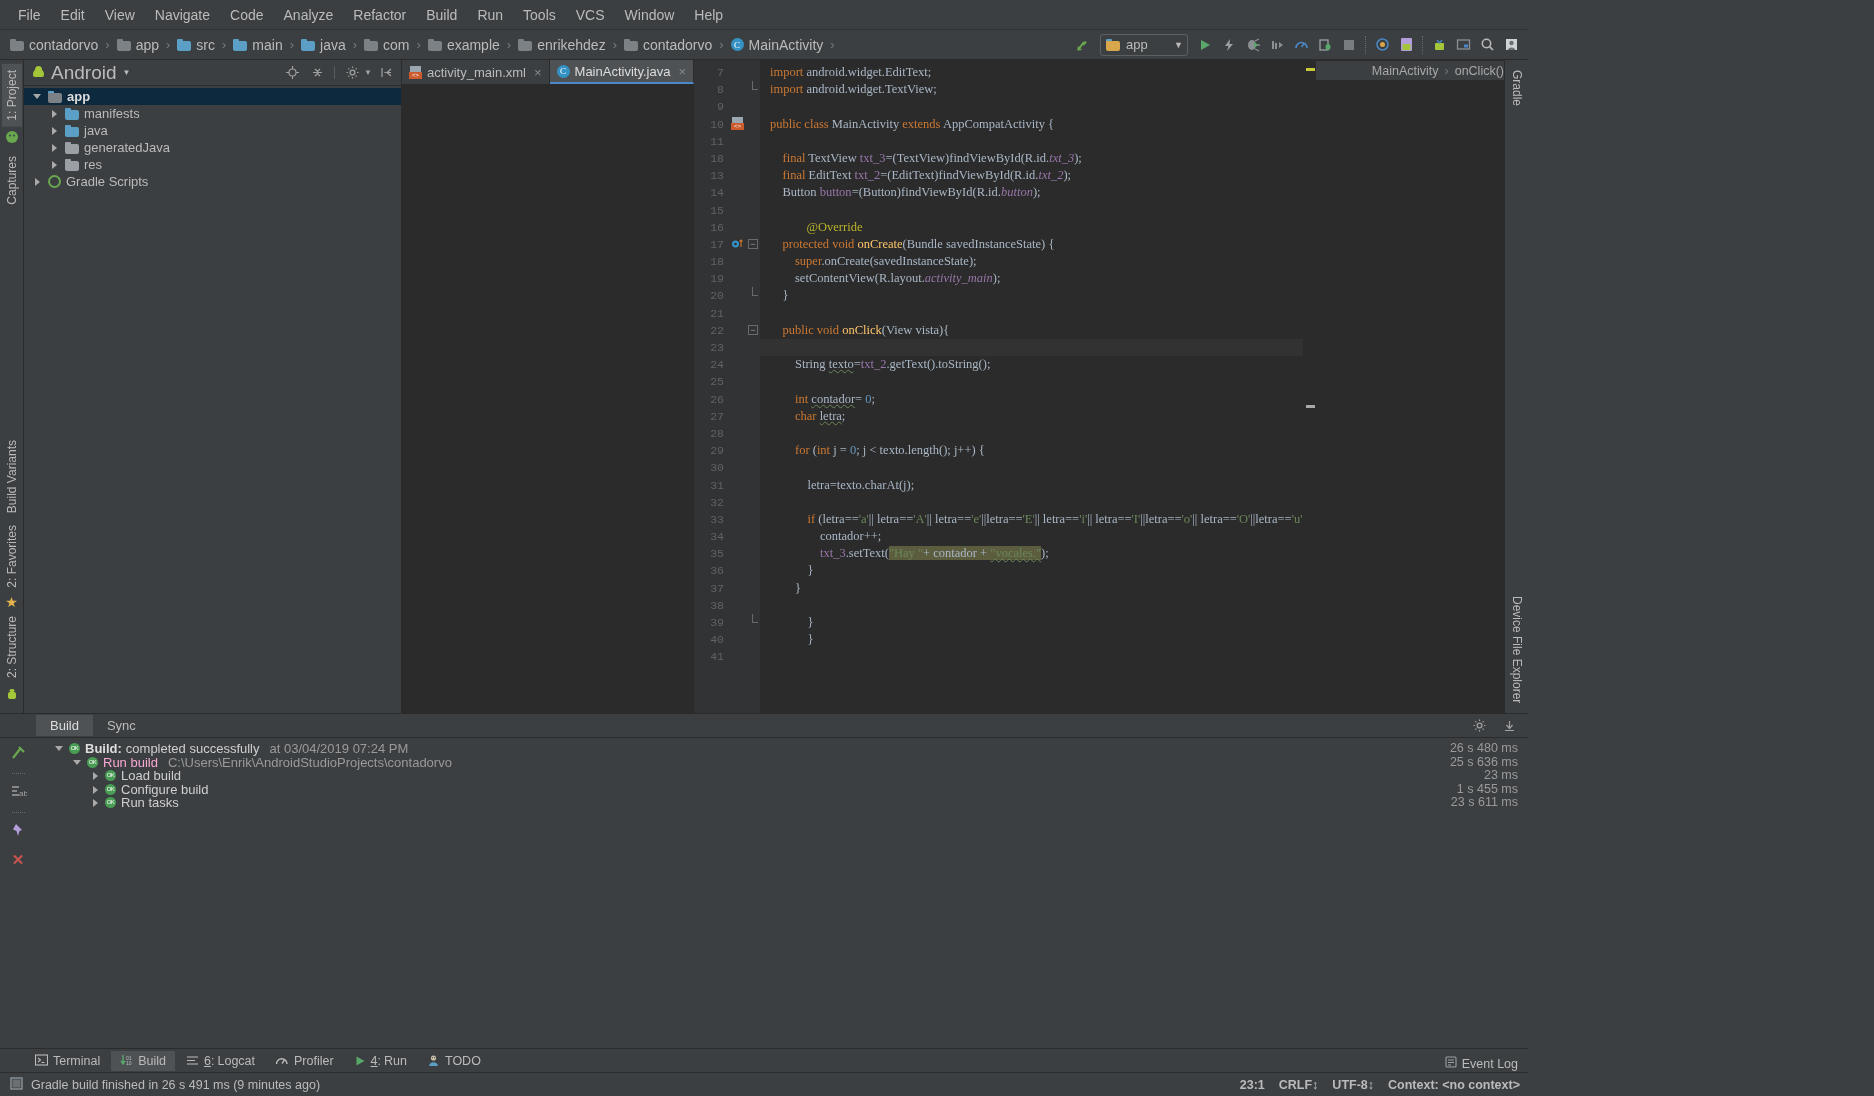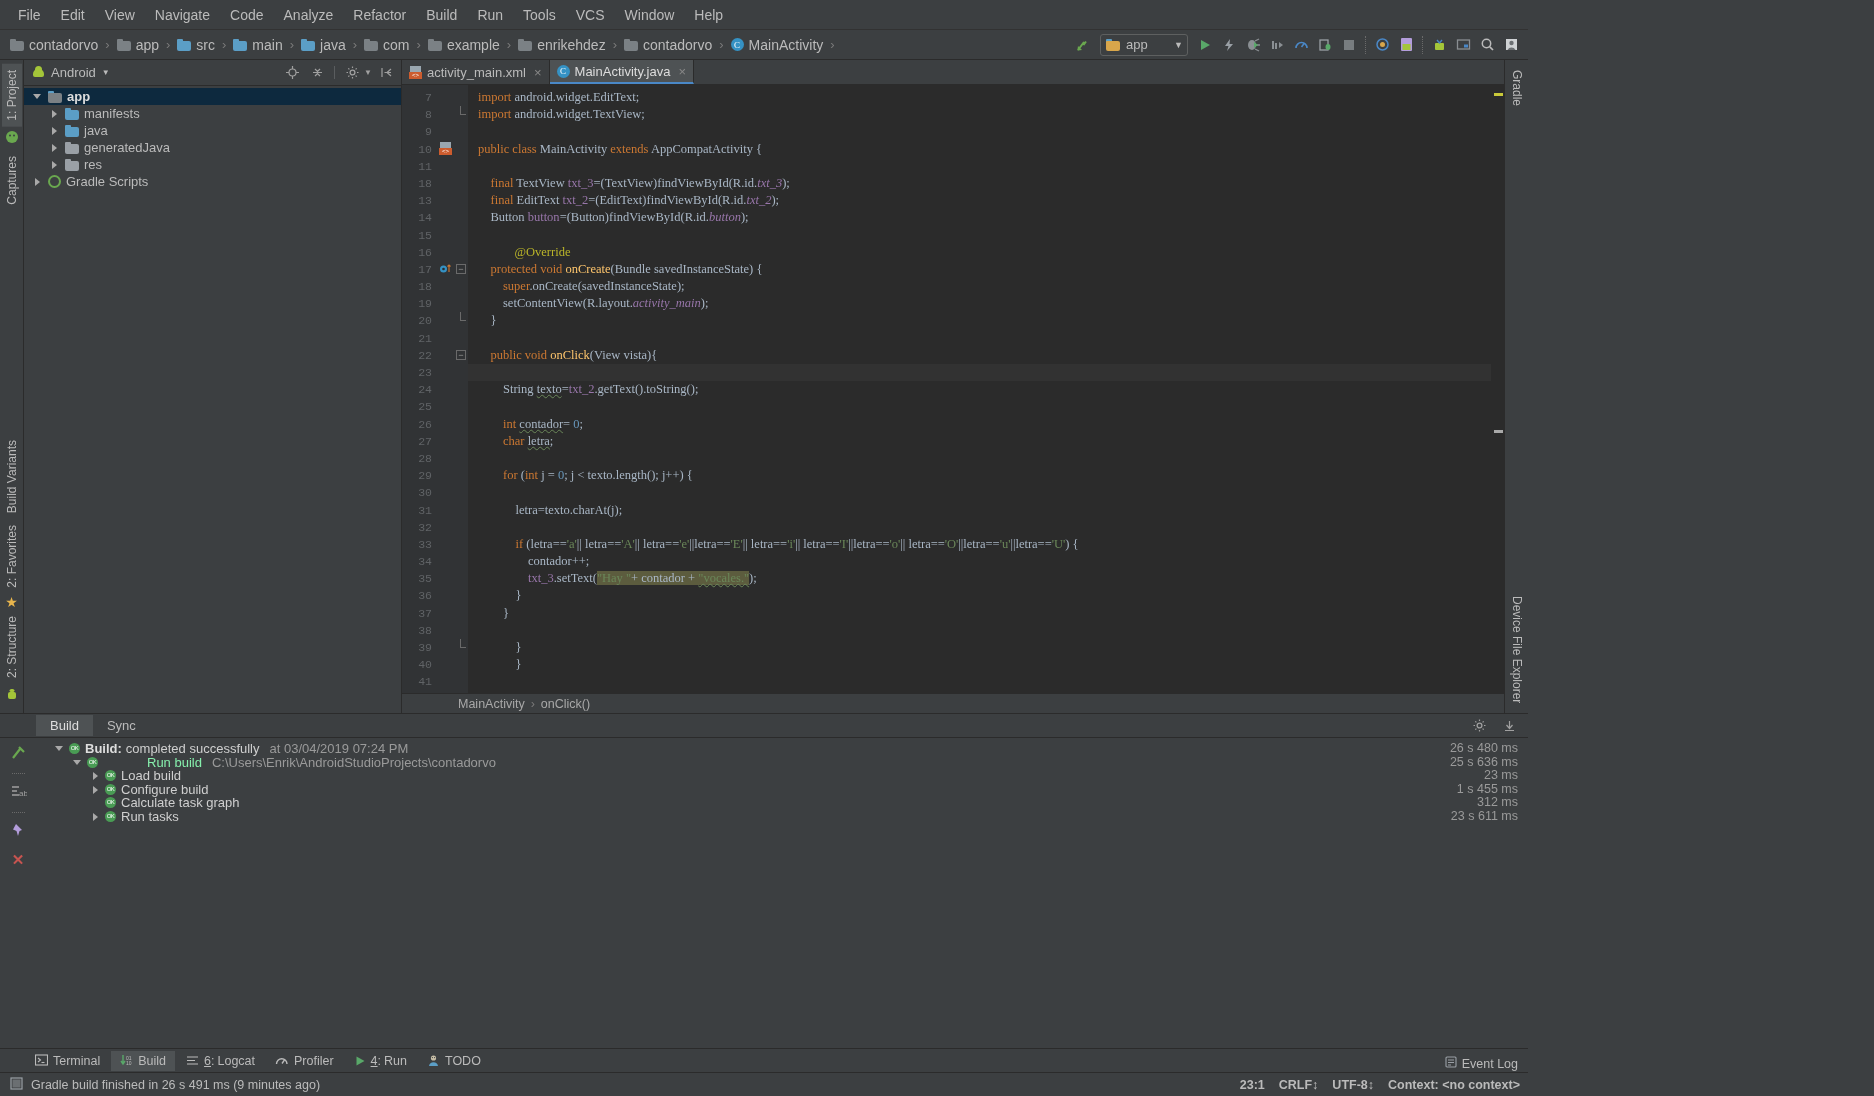--- a/index.html
+++ b/index.html
@@ -51,37 +51,37 @@
   .vtab {
     writing-mode: vertical-rl; transform: rotate(180deg);
     font-size: 12px; color: #bbb; padding: 6px 3px; white-space: nowrap; display: flex; align-items: center; gap: 4px;
   }
   .vtab.sel { background: #4e5254; }
   .leftstrip-top, .leftstrip-bot { display: flex; flex-direction: column; align-items: center; }
 
   
   .projpanel { width: 378px; flex: 0 0 378px; background: #3c3f41; display: flex; flex-direction: column; border-right: 1px solid #2b2b2b; }
   .projhdr { height: 26px; display: flex; align-items: center; padding: 0 4px 0 8px; gap: 6px; border-bottom: 1px solid #2b2b2b; }
-  .projhdr .title { font-size: 13px; color: #bbb; }
+  .projhdr .title { font-size: 19px; color: #bbb; }
   .projhdr .tools { margin-left: auto; display: flex; align-items: center; gap: 3px; }
   .projtree { flex: 1 1 auto; overflow: hidden; padding-top: 2px; }
   .trow { height: 17px; display: flex; align-items: center; gap: 5px; font-size: 13px; padding-left: 4px; white-space: nowrap; }
   .trow.sel { background: #0d293e; }
   .twist { width: 11px; height: 11px; display: inline-block; position: relative; flex: 0 0 11px; }
   .twist.closed::before {
     content: ""; position: absolute; left: 3px; top: 2px;
     border-left: 5px solid #a9a9a9; border-top: 4px solid transparent; border-bottom: 4px solid transparent;
   }
   .twist.open::before {
     content: ""; position: absolute; left: 1px; top: 3px;
     border-top: 5px solid #a9a9a9; border-left: 4px solid transparent; border-right: 4px solid transparent;
   }
 
   
-  .editorcol { flex: 1 1 auto; display: flex; flex-direction: column; min-width: 0; background: #2b2b2b; }
+  .editorcol { flex: 1 1 auto; display: flex; flex-direction: row; min-width: 0; background: #2b2b2b; }
   .tabstrip { height: 25px; flex: 0 0 25px; background: #3c3f41; display: flex; align-items: flex-end; border-bottom: 1px solid #2b2b2b; }
   .etab { height: 24px; display: flex; align-items: center; gap: 5px; padding: 0 7px; font-size: 13px; color: #bbb; border-right: 1px solid #2b2b2b; }
   .etab.active { background: #4e5254; color: #ddd; border-bottom: 2px solid #4a88c7; }
   .etab .x { color: #888; font-size: 13px; margin-left: 3px; }
 
   .editorwrap { flex: 1 1 auto; display: flex; position: relative; min-height: 0; overflow: hidden; background: #2b2b2b; }
   .gutter {
     width: 52px; flex: 0 0 52px; background: #313335; position: relative;
     font-family: "Liberation Mono", monospace; font-size: 11.5px; color: #606366;
     padding-top: 4px; text-align: right;
@@ -617,41 +617,35 @@
             <span class="twist open" style="margin-right: 4px;"></span>
             <span class="okico" style="margin-right: 5px;"></span>
             <span style="font-weight: bold; color: rgb(221, 221, 221); margin-right: 4px;">Build:</span>
             <span style="color: rgb(207, 207, 207);">completed successfully</span>
             <span style="margin-left: 10px; color: rgb(154, 154, 154);">at 03/04/2019 07:24 PM</span>
             <span class="dur">26 s 480 ms</span>
           </div>
           <div class="brow" style="padding-left: 36px;">
             <span class="twist open" style="margin-right: 4px;"></span>
             <span class="okico" style="margin-right: 5px;"></span>
-            <span style="color: #86efac; margin-left: 44px;">Run build</span>
+            <span style="color: #f9a8d4;">Run build</span>
             <span style="margin-left: 10px; color: rgb(154, 154, 154);">C:\Users\Enrik\AndroidStudioProjects\contadorvo</span>
             <span class="dur">25 s 636 ms</span>
           </div>
           <div class="brow" style="padding-left: 54px;">
             <span class="twist closed" style="margin-right: 4px;"></span>
             <span class="okico" style="margin-right: 5px;"></span>
             <span style="color: rgb(207, 207, 207);">Load build</span>
             <span class="dur">23 ms</span>
           </div>
           <div class="brow" style="padding-left: 54px;">
             <span class="twist closed" style="margin-right: 4px;"></span>
             <span class="okico" style="margin-right: 5px;"></span>
             <span style="color: rgb(207, 207, 207);">Configure build</span>
             <span class="dur">1 s 455 ms</span>
-          </div>
-          <div class="brow" style="padding-left: 54px;">
-            <span class="twist" style="margin-right: 4px;"></span>
-            <span class="okico" style="margin-right: 5px;"></span>
-            <span style="color: rgb(207, 207, 207);">Calculate task graph</span>
-            <span class="dur">312 ms</span>
           </div>
           <div class="brow" style="padding-left: 54px;">
             <span class="twist closed" style="margin-right: 4px;"></span>
             <span class="okico" style="margin-right: 5px;"></span>
             <span style="color: rgb(207, 207, 207);">Run tasks</span>
             <span class="dur">23 s 611 ms</span>
           </div>
         </div>
     </div>
   </div>

